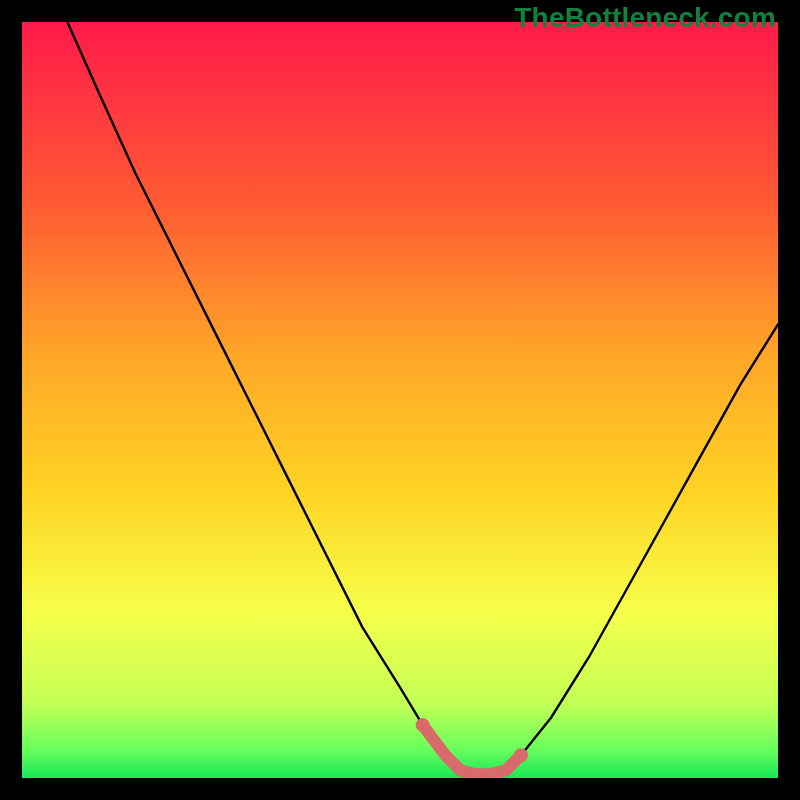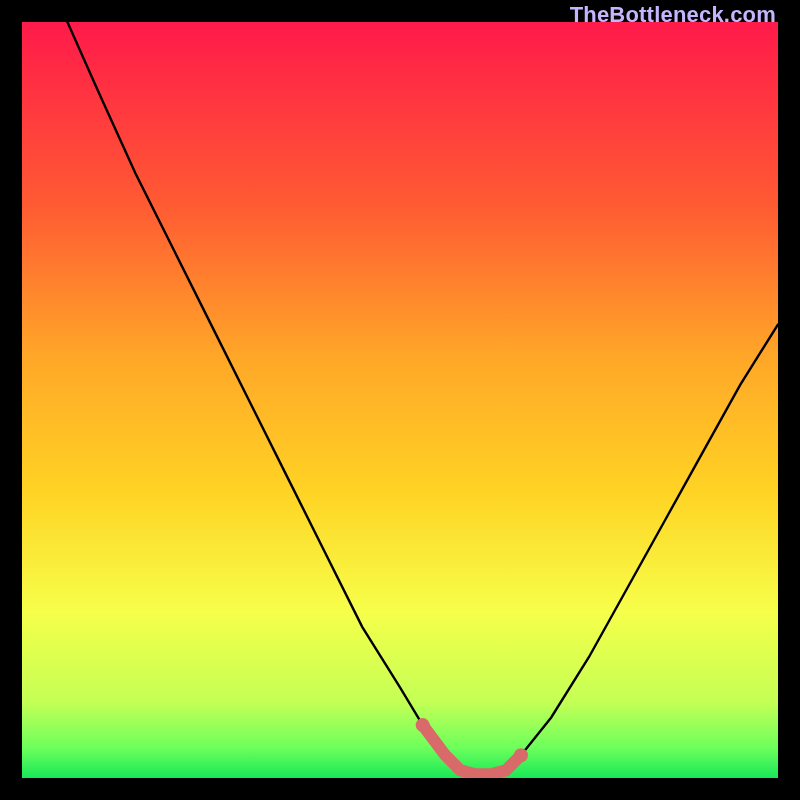--- a/index.html
+++ b/index.html
@@ -23,23 +23,23 @@
     left: 0;
     top: 0;
     width: 756px;
     height: 756px;
   }
   .watermark {
     position: absolute;
     top: 2px;
     right: 24px;
     font-family: Arial, Helvetica, sans-serif;
-    font-size: 22px;
+    font-size: 28px;
     font-weight: 600;
-    color: #c4b5fd;
+    color: #15803d;
     letter-spacing: 0.2px;
   }
 </style>
 </head>
 <body>
 
 <div class="frame">
   <svg class="plot" viewBox="0 0 756 756" preserveAspectRatio="none">
     <defs>
       <linearGradient id="bg" x1="0" y1="0" x2="0" y2="1">

